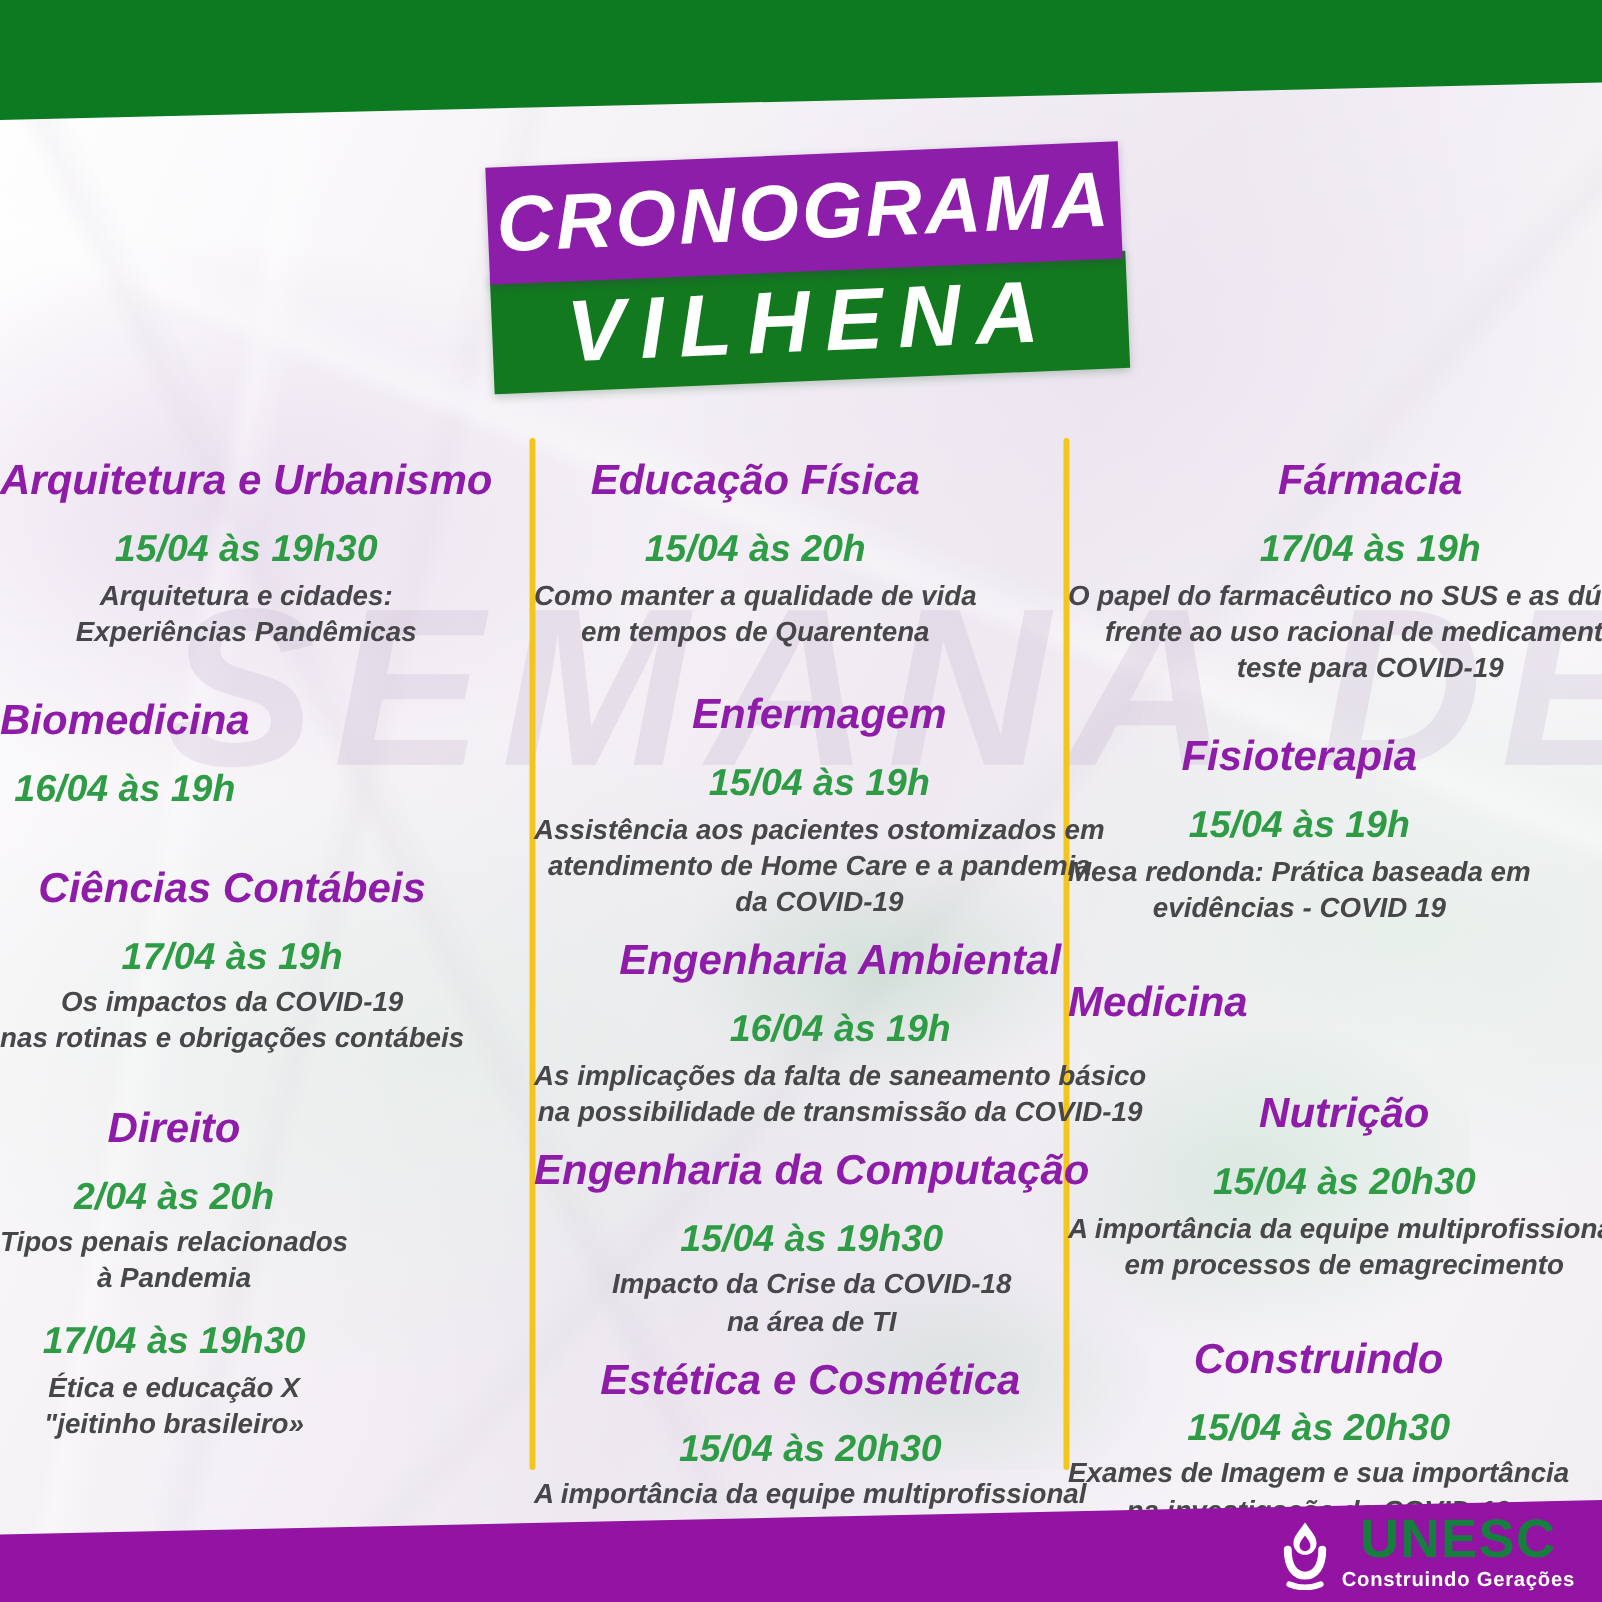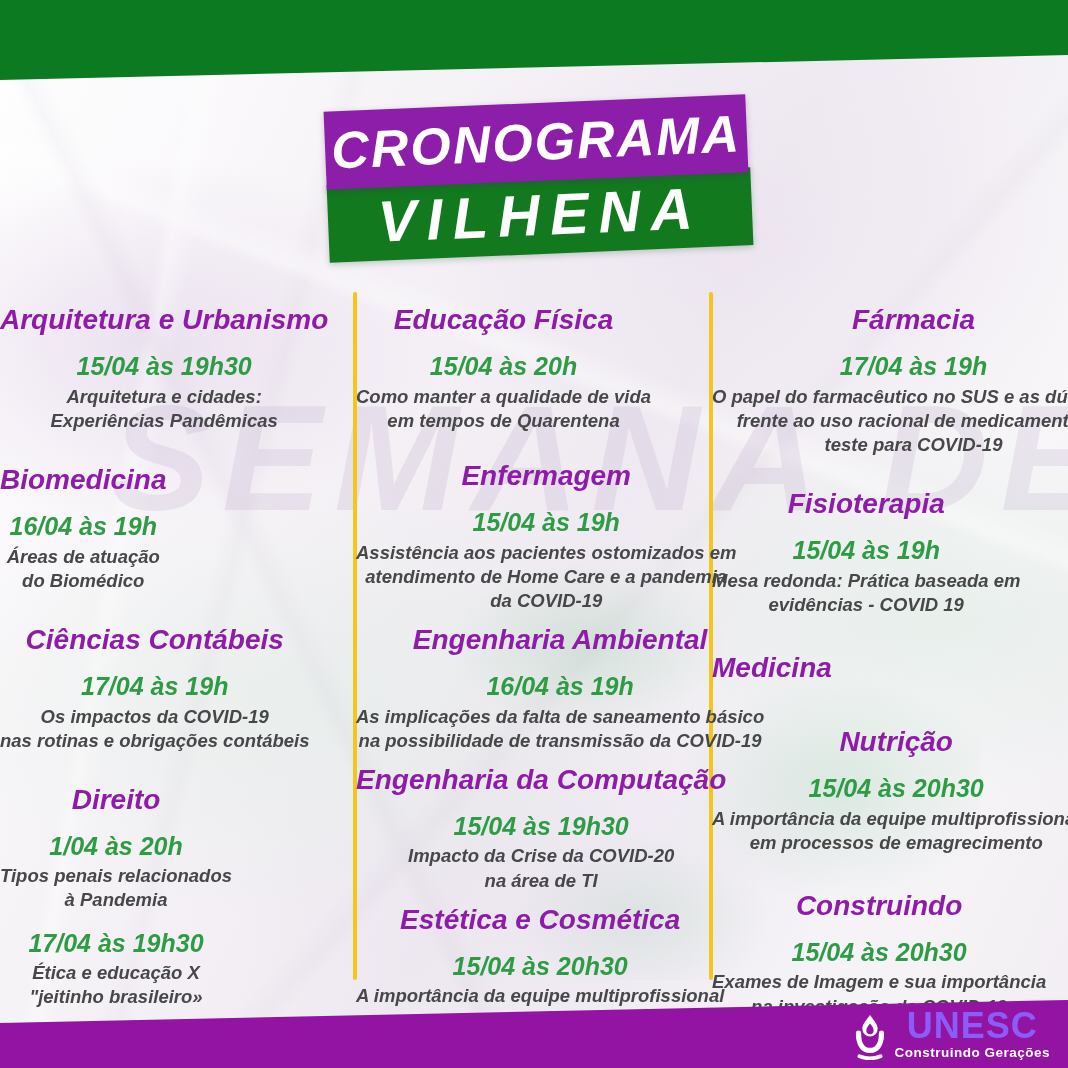--- a/index.html
+++ b/index.html
@@ -93,21 +93,21 @@
   .footbar {
     position:absolute; left:0; top:990px; width:1068px; height:78px; z-index:3;
     clip-path: polygon(0 33px, 100% 10px, 100% 78px, 0 78px);
   }
   .brand {
     position:absolute; right:18px; bottom:6px; z-index:4;
     display:flex; align-items:flex-end; gap:6px;
   }
   .brand-icon { width:36px; height:46px; margin-bottom:2px; }
   .brand-textwrap { display:flex; flex-direction:column; align-items:center; }
-  .brand-name { font: bold 36px/1 "Liberation Sans", sans-serif; color:#8b5cf6; letter-spacing:1px; }
+  .brand-name { font: bold 36px/1 "Liberation Sans", sans-serif; color:#15803d; letter-spacing:1px; }
   .brand-tagline { font: 600 13.5px/1.3 "Liberation Sans", sans-serif; color:#fff; letter-spacing:.5px; }
 </style>
 </head>
 <body>
 
 <div class="paper"></div>
 <div class="crease"></div>
 <div class="watermark">SEMANA DE</div>
 <div class="wm-green"></div>
 
@@ -129,36 +129,34 @@
     <div class="session">
       <div class="date">15/04 às 19h30</div>
       <div class="desc">Arquitetura e cidades:
 Experiências Pandêmicas</div>
     </div>
   </div>
   <div class="course">
     <h3>Biomedicina</h3>
     <div class="session">
       <div class="date">16/04 às 19h</div>
-      <div class="desc">Áreas de atuação
-do Biomédico</div>
     </div>
   </div>
   <div class="course">
     <h3>Ciências Contábeis</h3>
     <div class="session">
       <div class="date">17/04 às 19h</div>
       <div class="desc">Os impactos da COVID-19
 nas rotinas e obrigações contábeis</div>
     </div>
   </div>
   <div class="course">
     <h3>Direito</h3>
     <div class="session">
-      <div class="date">1/04 às 20h</div>
+      <div class="date">2/04 às 20h</div>
       <div class="desc">Tipos penais relacionados
 à Pandemia</div>
     </div>
     <div class="session">
       <div class="date">17/04 às 19h30</div>
       <div class="desc">Ética e educação X
 "jeitinho brasileiro»</div>
     </div>
   </div>
 </div>
@@ -186,21 +184,21 @@
     <div class="session">
       <div class="date">16/04 às 19h</div>
       <div class="desc">As implicações da falta de saneamento básico
 na possibilidade de transmissão da COVID-19</div>
     </div>
   </div>
   <div class="course">
     <h3>Engenharia da Computação</h3>
     <div class="session">
       <div class="date">15/04 às 19h30</div>
-      <div class="desc">Impacto da Crise da COVID-20
+      <div class="desc">Impacto da Crise da COVID-18
 na área de TI</div>
     </div>
   </div>
   <div class="course">
     <h3>Estética e Cosmética</h3>
     <div class="session">
       <div class="date">15/04 às 20h30</div>
       <div class="desc">A importância da equipe multiprofissional
 em processos de emagrecimento</div>
     </div>

